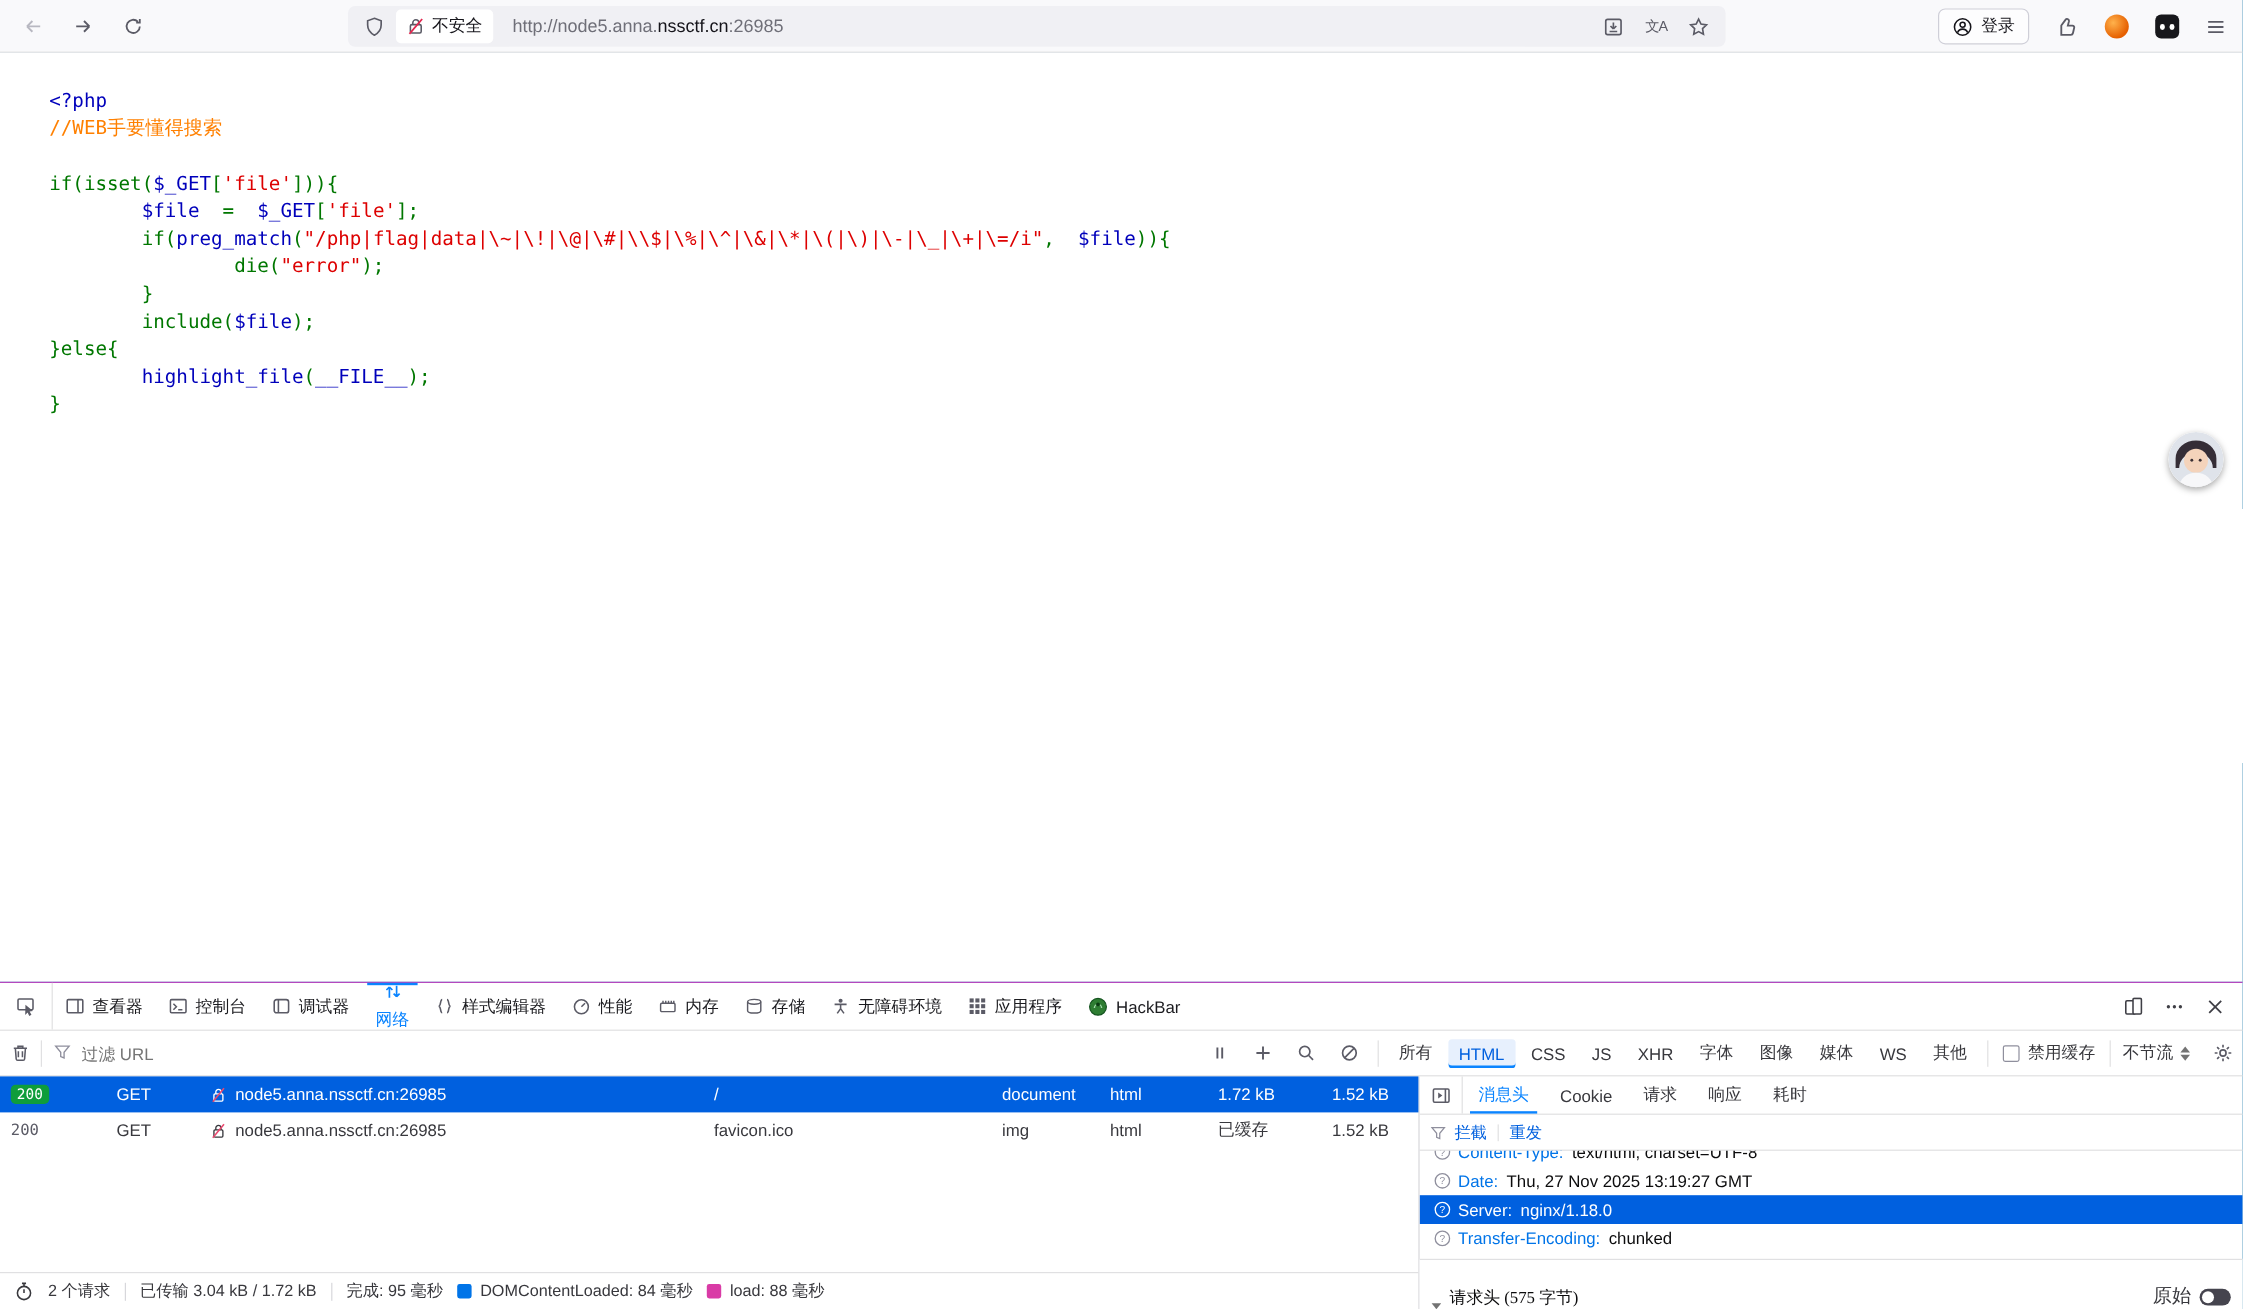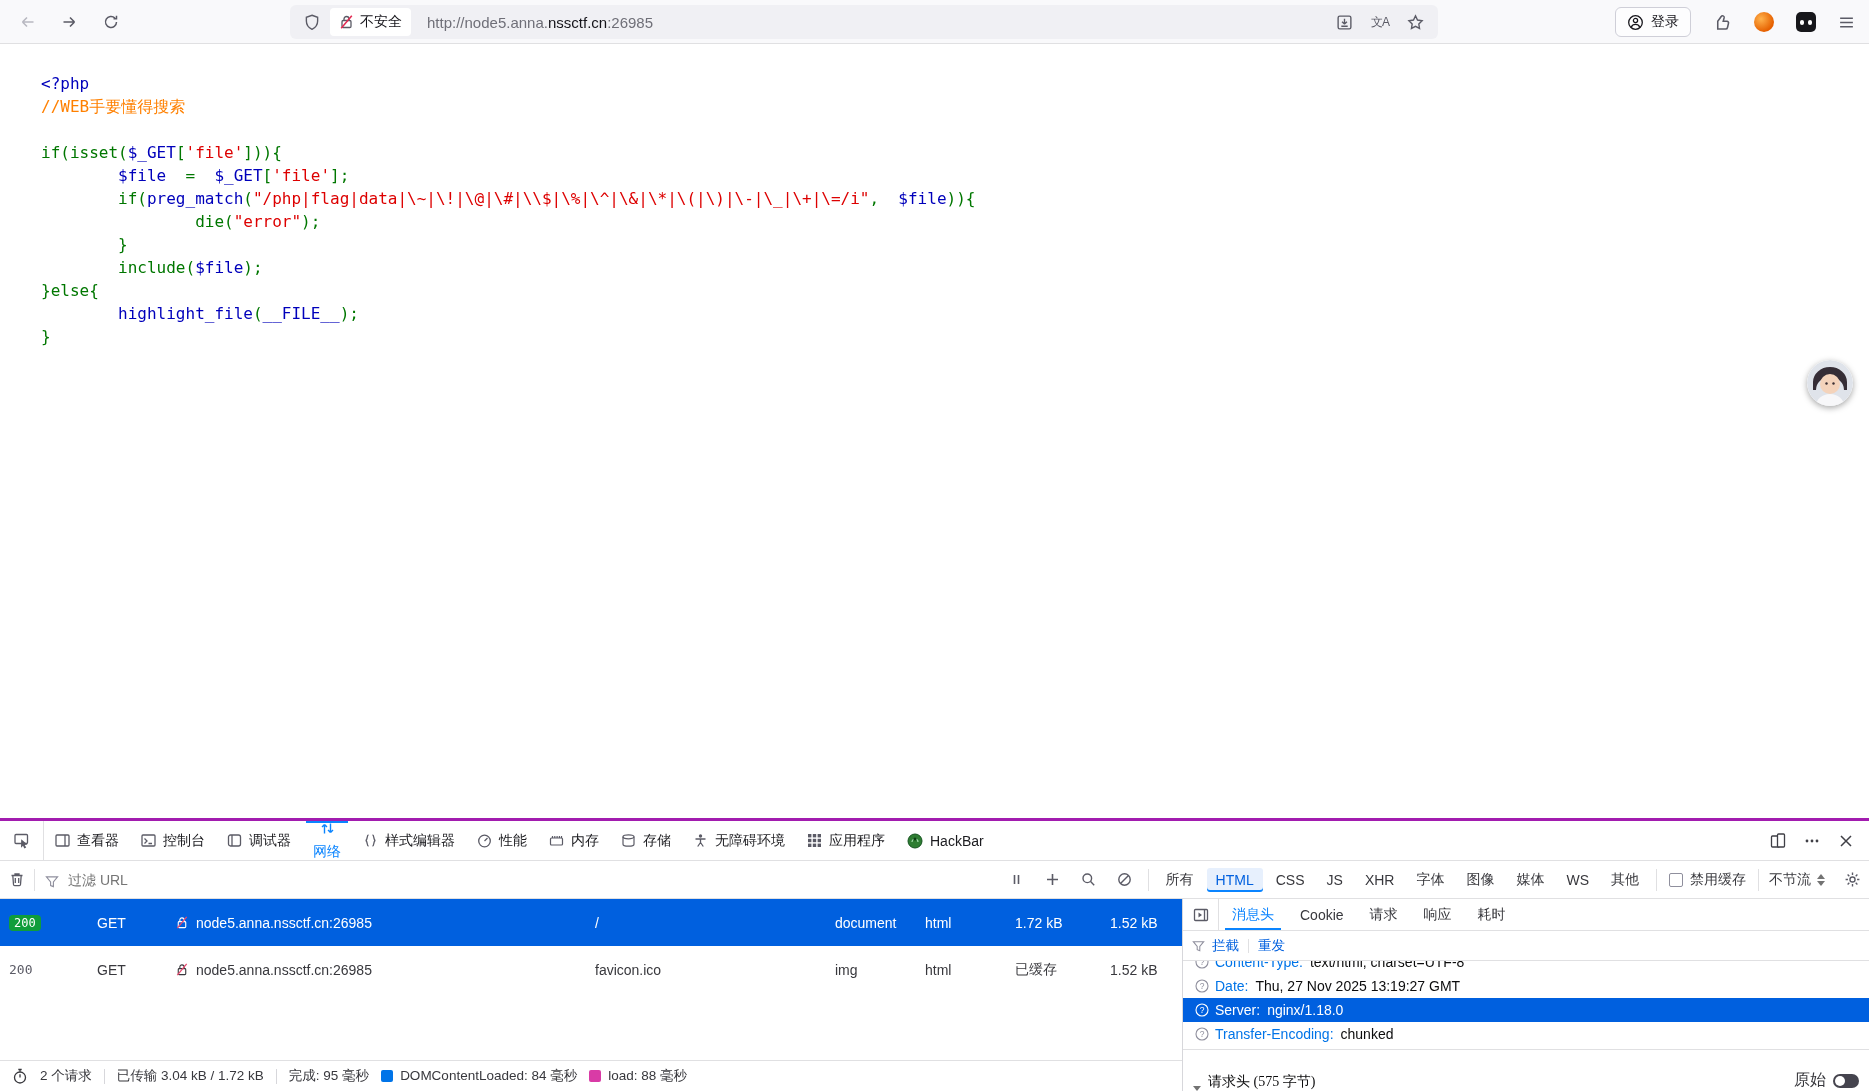--- a/index.html
+++ b/index.html
@@ -28,55 +28,55 @@
   .translate-glyph { font-size:12px; color:#5b5b66; letter-spacing:-1px; }
 
   
   .content { height:774px; position:relative; background:#fff; overflow:hidden; }
   .code { margin:15px; padding:13px 0 0 26px; font-family:"DejaVu Sans Mono",monospace; font-size:16px; line-height:23px; }
   .code-line { white-space:pre; }
   .c-b { color:#0000BB; } .c-g { color:#007700; } .c-r { color:#DD0000; } .c-o { color:#FF8000; }
   .avatar { position:absolute; right:16px; top:316px; width:46px; height:46px; border-radius:50%; overflow:hidden; box-shadow:0 2px 6px rgba(0,0,0,.35); background:#fff; }
 
   
-  .devtools { height:273px; border-top:3px solid #a21caf; display:flex; flex-direction:column; background:#fff; }
+  .devtools { height:273px; border-top:1px solid #a21caf; display:flex; flex-direction:column; background:#fff; }
   .dt-tabbar { height:40px; display:flex; align-items:stretch; border-bottom:1px solid #e0e0e2; font-size:14px; }
   .picker-btn { width:44px; display:flex; align-items:center; justify-content:center; border-right:1px solid #e0e0e2; color:#5b5b66; }
   .dt-tabs { display:flex; align-items:stretch; }
   .dt-tab { display:flex; align-items:center; gap:7px; padding:0 11px; position:relative; color:#1b1b1f; cursor:default; }
   .dt-tab .ic { color:#5b5b66; }
   .dt-tab.active { color:#0a84ff;flex-direction:column; }
   .dt-tab.active .ic { color:#0a84ff; }
   .dt-tab.active::before { content:''; position:absolute; top:0; left:4px; right:4px; height:2px; background:#0a84ff; }
   .dt-tabbar-right { margin-left:auto; display:flex; align-items:center; gap:4px; padding-right:8px; color:#3f3f46; }
   .dt-ibtn { width:30px; height:30px; display:flex; align-items:center; justify-content:center; border-radius:3px; }
 
   .net-toolbar { height:38px; display:flex; align-items:center; border-bottom:1px solid #e0e0e2; font-size:14px; }
   .nt-btn { width:34px; height:100%; display:flex; align-items:center; justify-content:center; color:#5b5b66; }
   .nt-sep { width:1px; height:22px; background:#e0e0e2; }
-  .nt-filter { flex:1; display:flex; align-items:flex-end; gap:7px; padding:0 10px; color:#8f8f9d; }
+  .nt-filter { flex:1; display:flex; align-items:flex-start; gap:7px; padding:0 10px; color:#8f8f9d; }
   .nt-filter input { border:none; outline:none; background:transparent; font-size:14px; flex:1; color:#0c0c0d; font-family:"Liberation Sans",sans-serif; }
   .nt-icons { display:flex; align-items:center; gap:2px; color:#5b5b66; padding-right:6px; }
   .type-filters { display:flex; align-items:center; gap:4px; padding:0 8px; }
   .tf { padding:4px 9px; border-radius:3px; color:#38383d; position:relative; }
   .tf.active { color:#0060df; background:#e7f0fd; box-shadow:inset 0 -2px 0 #0a84ff; }
   .cache-box { display:flex; align-items:center; gap:7px; padding:0 12px; color:#38383d; }
   .checkbox { width:14px; height:14px; border:1px solid #8f8f9d; border-radius:2px; background:#fff; }
   .throttle { display:flex; align-items:center; gap:6px; padding:0 10px; color:#38383d; }
   .updown { display:flex; flex-direction:column; gap:2px; }
   .tri-up { width:0; height:0; border-left:4px solid transparent; border-right:4px solid transparent; border-bottom:5px solid #737373; }
   .tri-dn { width:0; height:0; border-left:4px solid transparent; border-right:4px solid transparent; border-top:5px solid #737373; }
 
   .net-main { flex:1; display:flex; min-height:0; }
   .net-left { width:1183px; display:flex; flex-direction:column; border-right:1px solid #d7d7db; }
   .grid { display:grid; grid-template-columns:88px 78px 420px 240px 90px 90px 95px 1fr; }
   .gh { height:30px; border-bottom:1px solid #e0e0e2; font-size:14px; color:#38383d; }
   .gh .cell { border-right:1px solid #e0e0e2; }
   .cell { padding:0 9px; display:flex; align-items:center; overflow:hidden; white-space:nowrap; }
-  .net-row { height:47px; font-size:14px; color:#38383d; }
+  .net-row { height:30px; font-size:14px; color:#38383d; }
   .net-row.selected { background:#0060df; color:#fff; }
   .badge-200 { font-family:"DejaVu Sans Mono",monospace; font-size:12px; background:#0f9d3b; border:1px solid #0a类6b30; border-color:#0a6b30; color:#fff; border-radius:4px; padding:1px 5px; line-height:14px; }
   .status-plain { font-family:"DejaVu Sans Mono",monospace; font-size:13px; color:#5b5b66; }
   .dom-cell { gap:7px; }
   .net-filler { flex:1; }
   .net-statusbar { height:31px; border-top:1px solid #e0e0e2; display:flex; align-items:center; gap:12px; padding:0 12px; font-size:13.5px; color:#38383d; }
   .sb-sep { width:1px; height:15px; background:#d7d7db; }
   .sq { width:12px; height:12px; border-radius:2px; display:inline-block; }
   .sb-group { display:flex; align-items:center; gap:7px; }
 

